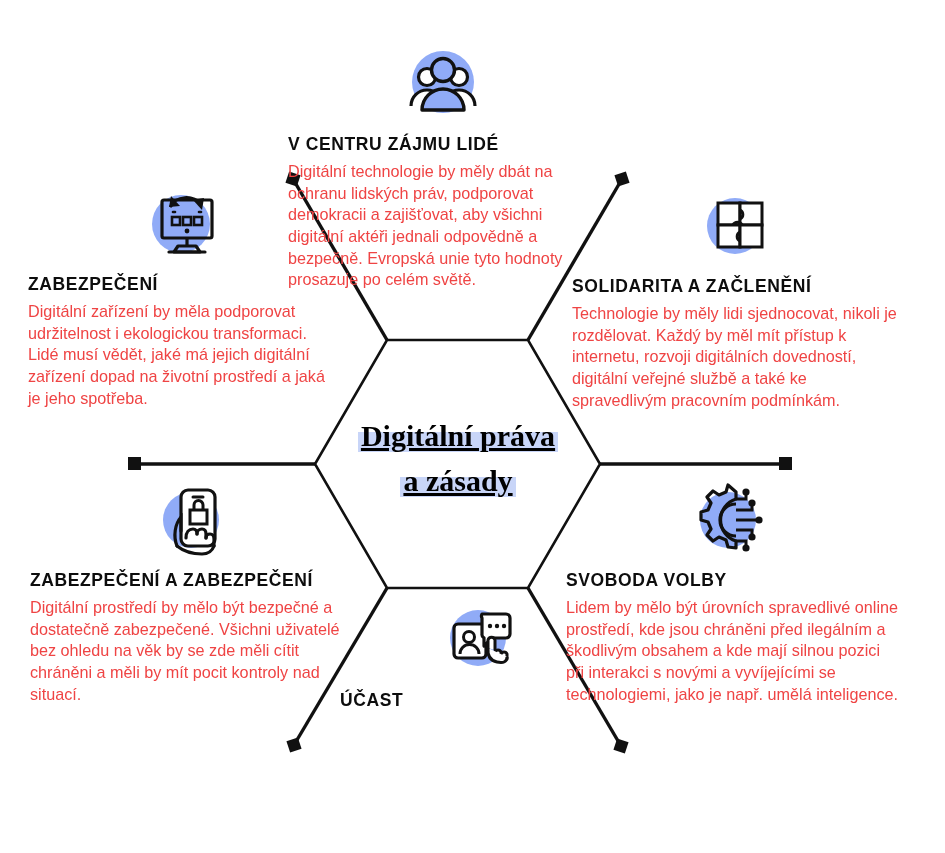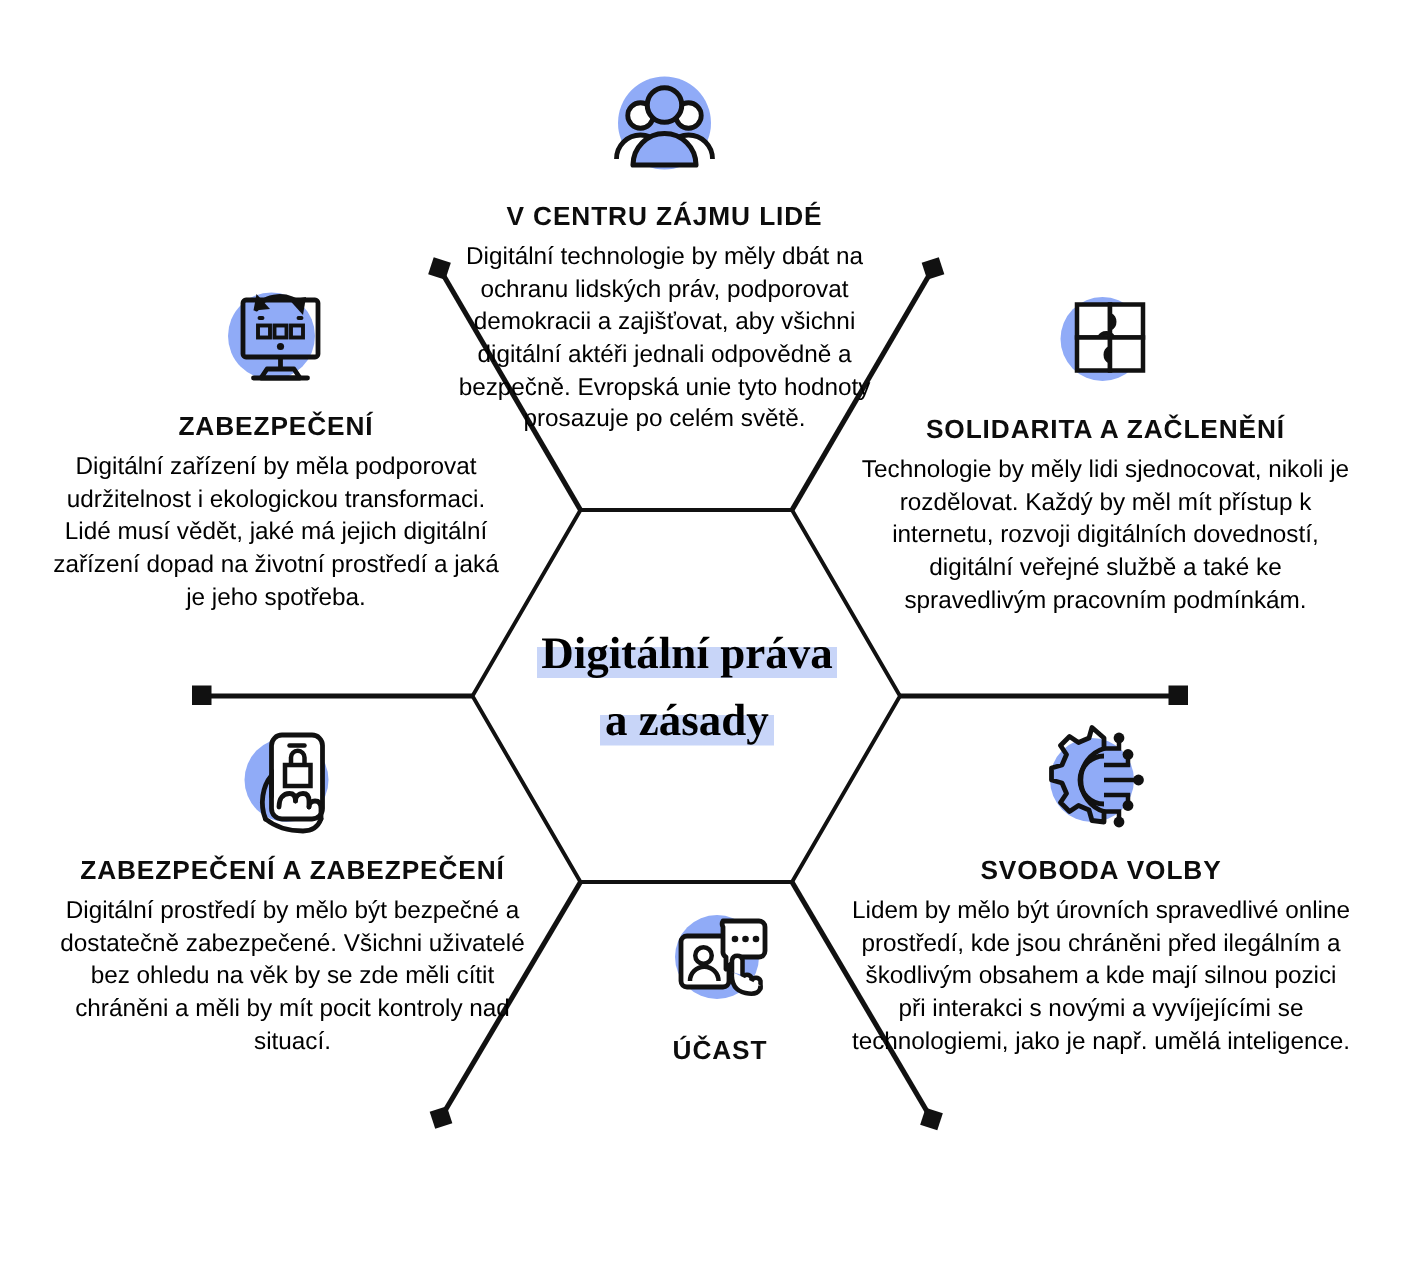--- a/index.html
+++ b/index.html
@@ -10,37 +10,37 @@
     color:#111111;
     overflow:hidden;
     position:relative;
   }
   #stage{position:relative;width:945px;height:853px;}
 
   
   #frame{position:absolute;left:0;top:0;width:945px;height:853px;}
 
   
-  .section{position:absolute;text-align:center;}
+  .section{position:absolute;text-align:left;}
   .icon-wrap{
     display:flex;align-items:center;justify-content:center;
     height:84px;margin-bottom:6px;
   }
   .sec-title{
     font-weight:bold;
     font-size:17.5px;
     letter-spacing:0.6px;
     color:#0d0d0d;
     margin-bottom:5px;
     line-height:1.25;
   }
   .sec-body{
     font-size:16.2px;
     line-height:1.34;
-    color:#000000;
+    color:#ef4444;
   }
 
   
   #sec-people    {left:288px; top:44px;  width:310px;}
   #sec-sustain   {left:28px;  top:184px; width:312px;}
   #sec-solidar   {left:572px; top:186px; width:330px;}
   #sec-security  {left:30px;  top:480px; width:330px;}
   #sec-freedom   {left:566px; top:480px; width:336px;}
   #sec-participa {left:340px; top:600px; width:280px;}
 
@@ -54,20 +54,21 @@
     font-size:30px;
     line-height:1.42;
     color:#000000;
     z-index:4;
   }
   #center-title .hl{
     display:inline;
     background:linear-gradient(to top,#c8d5f8 0%,#c8d5f8 62%,transparent 62%);
     padding:0 3px;
     box-decoration-break:clone;
+    text-decoration:underline;
     -webkit-box-decoration-break:clone;
   }
   #center-title .line2{display:block;margin-top:2px;}
 </style>
 </head>
 <body>
 
 <div id="stage">
 
   <svg id="frame" viewBox="0 0 945 853">

